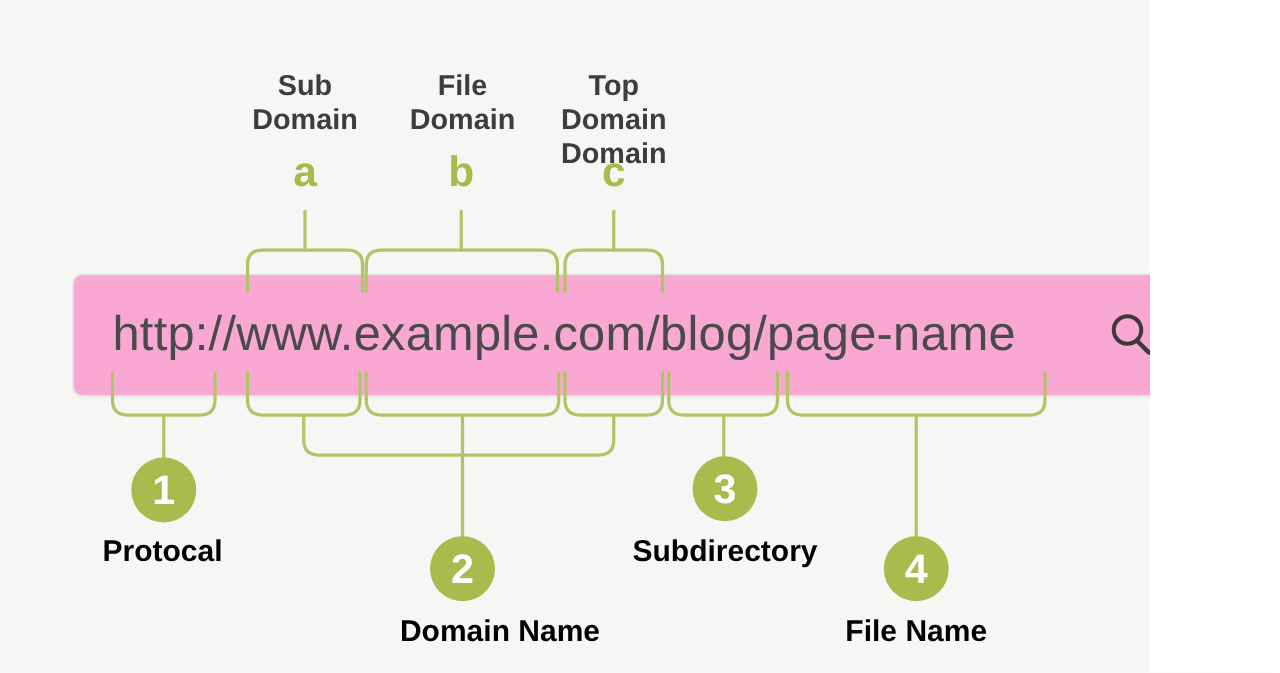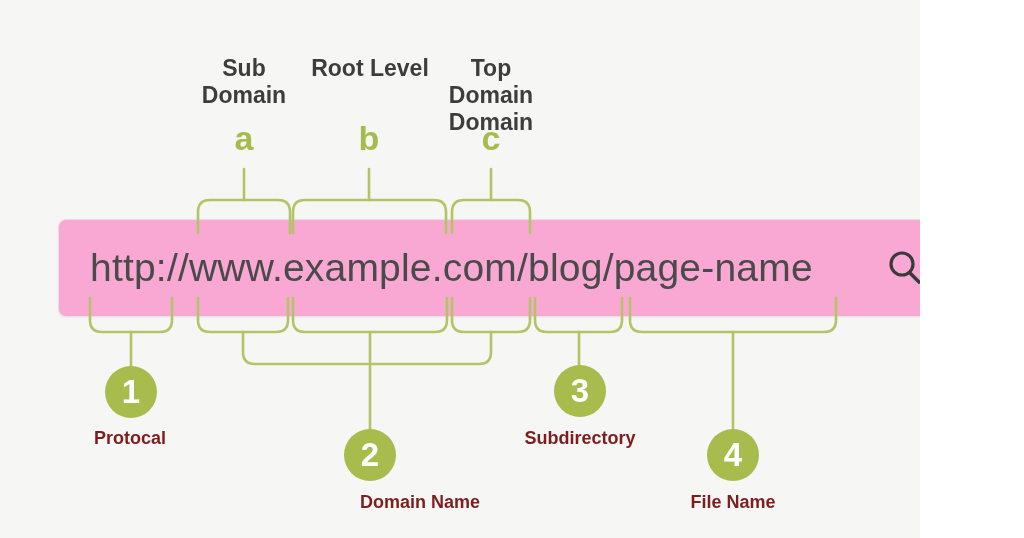--- a/index.html
+++ b/index.html
@@ -74,32 +74,32 @@
     font-weight:700;
     display:flex;
     align-items:center;
     justify-content:center;
   }
   
   .bottom-label{
     position:absolute;
     width:220px;
     text-align:center;
-    font-size:18px;
+    font-size:24px;
     font-weight:700;
-    color:#7f1d1d;
+    color:#000000;
   }
 </style>
 </head>
 <body>
 
 <div class="canvas">
 
   <div class="top-label" style="left:179px;">Sub Domain</div>
-  <div class="top-label" style="left:305px;">Root Level</div>
+  <div class="top-label" style="left:305px;">File Domain</div>
   <div class="top-label" style="left:426px;">Top Domain Domain</div>
 
   <div class="part-letter" style="left:194px;">a</div>
   <div class="part-letter" style="left:319px;">b</div>
   <div class="part-letter" style="left:441px;">c</div>
 
   <div class="url-bar">
     <div class="url-text">http://www.example.com/blog/page-name</div>
     <div class="search-icon-box">
       <svg width="42" height="42" viewBox="0 0 42 42">

